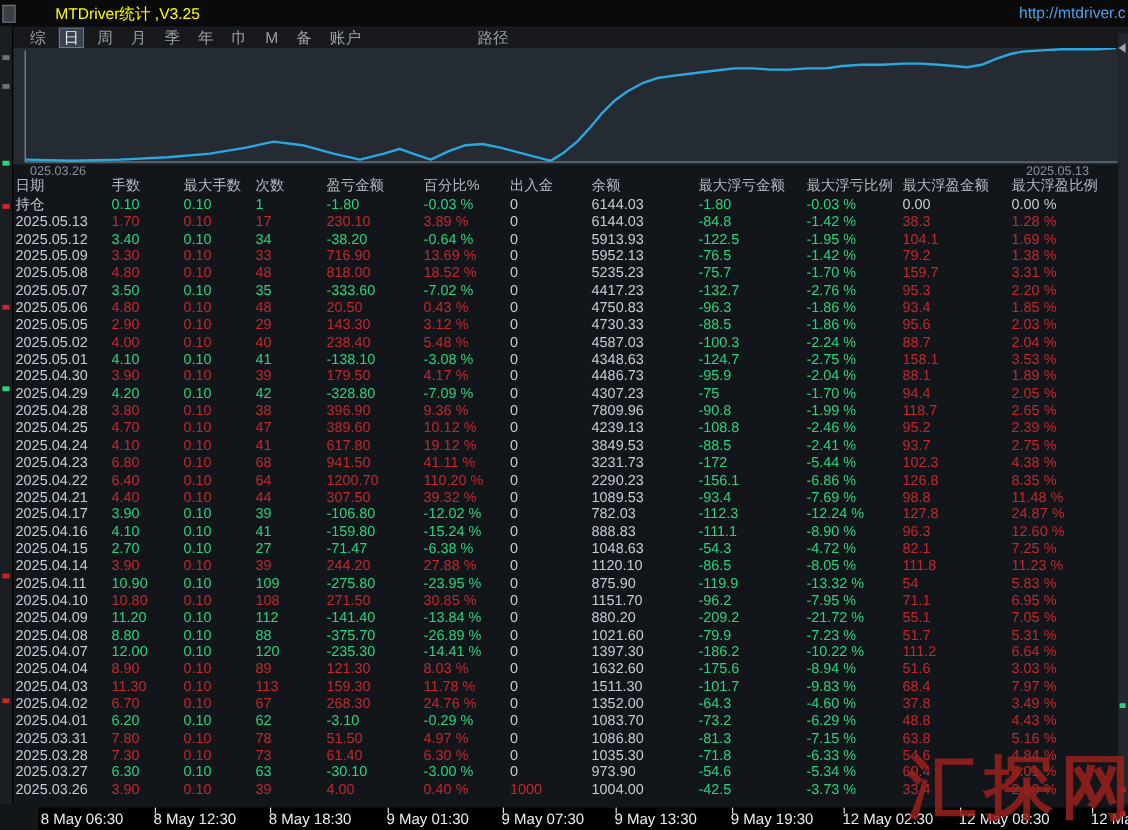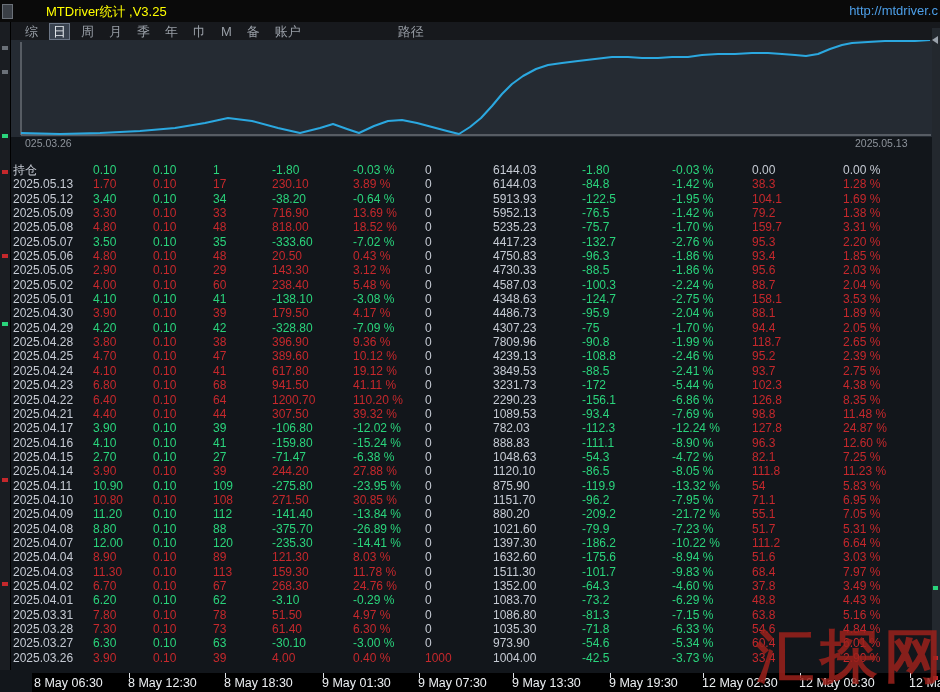--- a/index.html
+++ b/index.html
@@ -78,20 +78,36 @@
   <div class="chart">
     <svg id="chartsvg" width="922" height="97" viewBox="0 0 922 97" preserveAspectRatio="none">
         <line x1="11" y1="2" x2="11" y2="95" stroke="#8a8f96" stroke-width="1"></line>
         <line x1="11" y1="95" x2="921" y2="95" stroke="#8a8f96" stroke-width="1"></line>
         <polyline points="11,93 50,94 90,93 130,91 165,88 195,83 218,78 242,81 268,88 290,93 310,88 323,84 337,89 349,93 364,86 378,81 392,80 407,83 422,87 437,91 449,94 460,87 471,78 482,66 492,54 502,44 513,36 526,29 538,25 552,23 568,21 585,19 602,17 618,17 632,18 648,18 662,17 678,17 692,15 708,14 725,14 742,13 758,13 772,14 785,15 796,16 808,14 820,9 832,5 842,3 858,2 875,1 892,1 905,1 920,0" fill="none" stroke="#2ba8e0" stroke-width="2" stroke-linejoin="round"></polyline>
       </svg>
   </div>
   <span class="chart-label-l">025.03.26</span>
   <span class="chart-label-r">2025.05.13</span>
 
+  <div class="thead" id="thead">
+      <div class="trow">
+        <span class="hc">日期</span>
+        <span class="hc">手数</span>
+        <span class="hc">最大手数</span>
+        <span class="hc">次数</span>
+        <span class="hc">盈亏金额</span>
+        <span class="hc">百分比%</span>
+        <span class="hc">出入金</span>
+        <span class="hc">余额</span>
+        <span class="hc">最大浮亏金额</span>
+        <span class="hc">最大浮亏比例</span>
+        <span class="hc">最大浮盈金额</span>
+        <span class="hc">最大浮盈比例</span>
+      </div>
+    </div>
   <div class="tbody" id="tbody">
       <div class="trow">
         <span class="c-lbl">持仓</span>
         <span class="c-green">0.10</span>
         <span class="c-green">0.10</span>
         <span class="c-green">1</span>
         <span class="c-green">-1.80</span>
         <span class="c-green">-0.03 %</span>
         <span class="c-gray">0</span>
         <span class="c-bal">6144.03</span>
@@ -195,21 +211,21 @@
         <span class="c-bal">4730.33</span>
         <span class="c-green">-88.5</span>
         <span class="c-green">-1.86 %</span>
         <span class="c-red">95.6</span>
         <span class="c-red">2.03 %</span>
       </div>
       <div class="trow">
         <span class="c-lbl">2025.05.02</span>
         <span class="c-red">4.00</span>
         <span class="c-red">0.10</span>
-        <span class="c-red">60</span>
+        <span class="c-red">40</span>
         <span class="c-red">238.40</span>
         <span class="c-red">5.48 %</span>
         <span class="c-gray">0</span>
         <span class="c-bal">4587.03</span>
         <span class="c-green">-100.3</span>
         <span class="c-green">-2.24 %</span>
         <span class="c-red">88.7</span>
         <span class="c-red">2.04 %</span>
       </div>
       <div class="trow">

